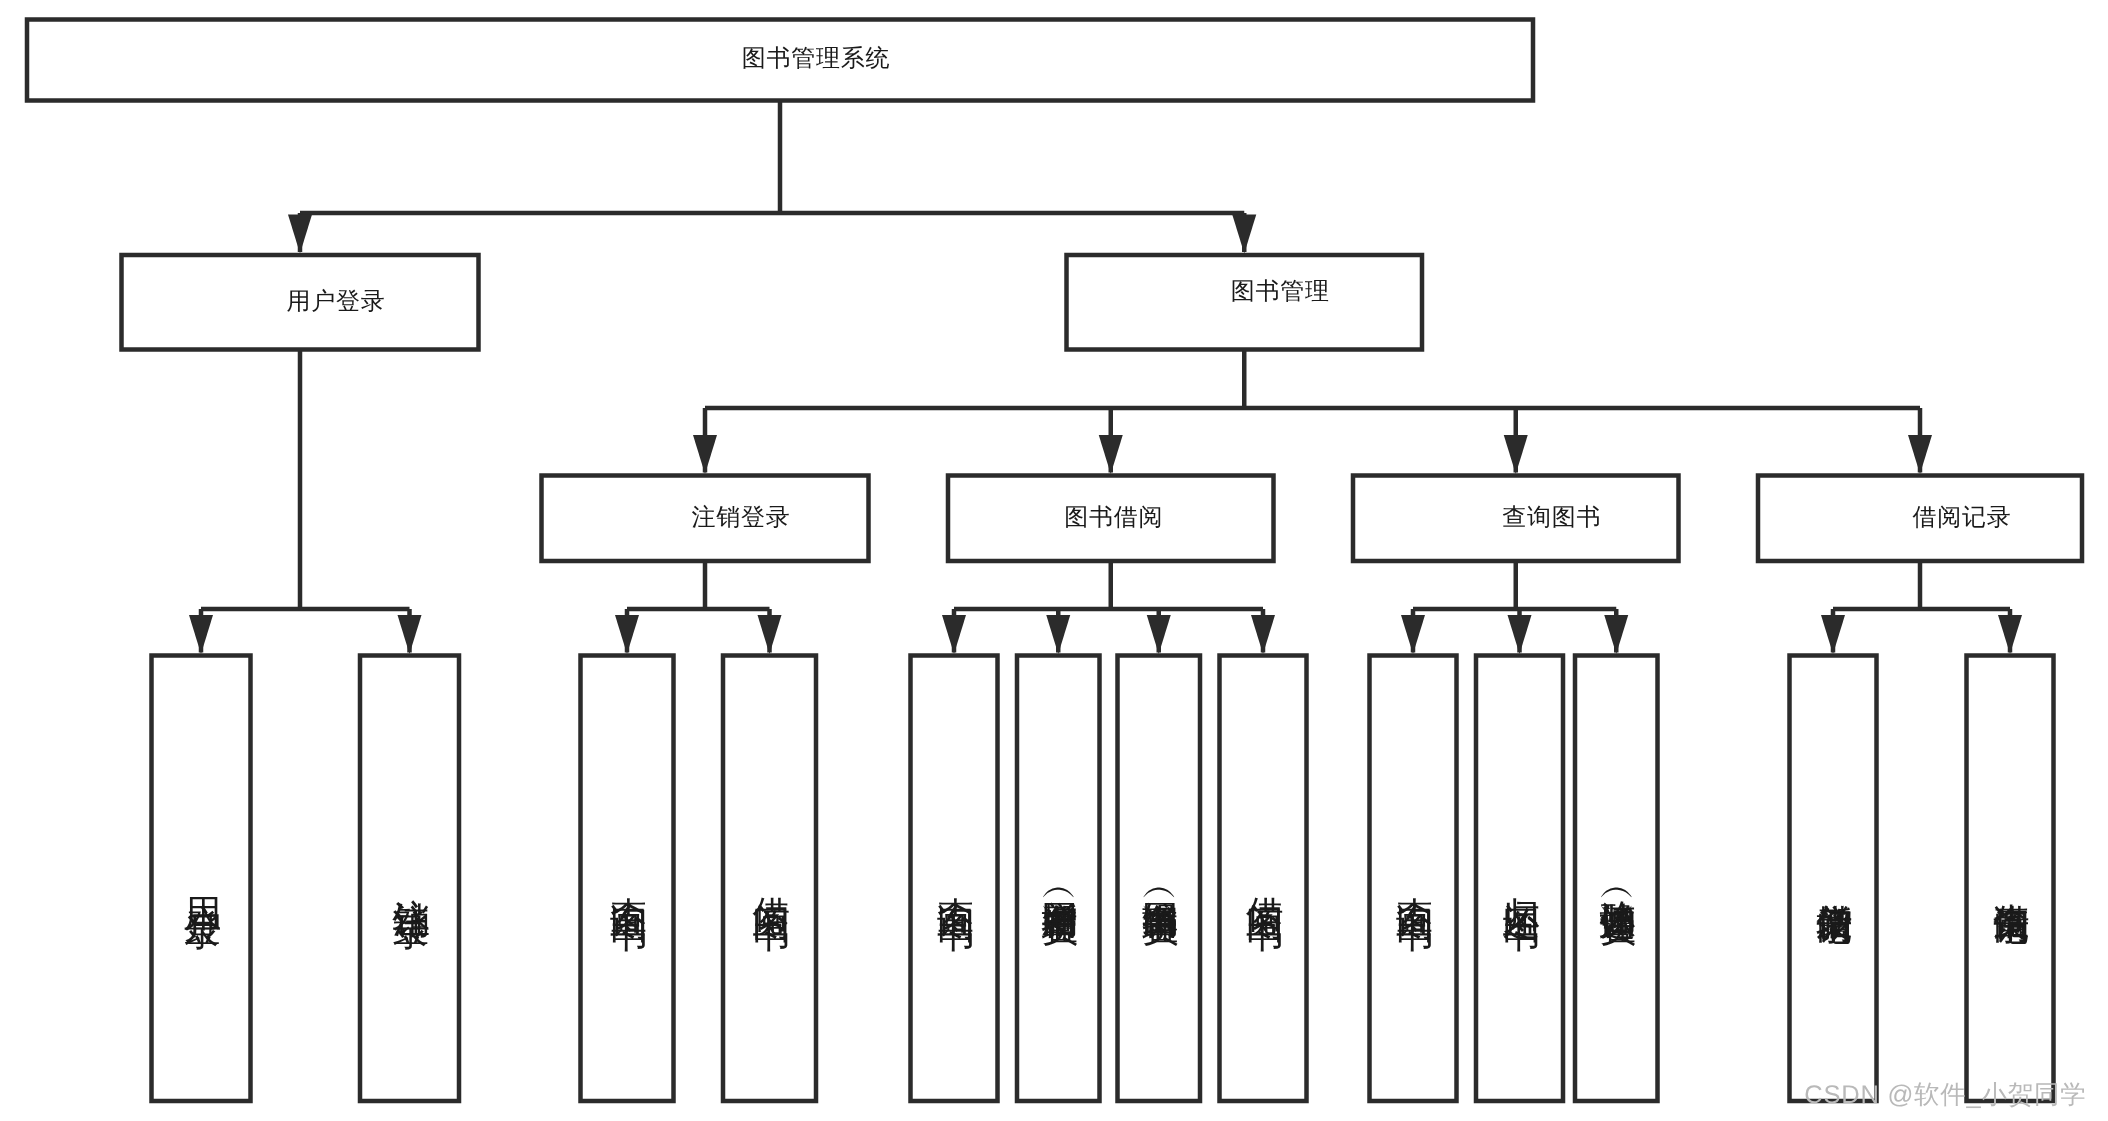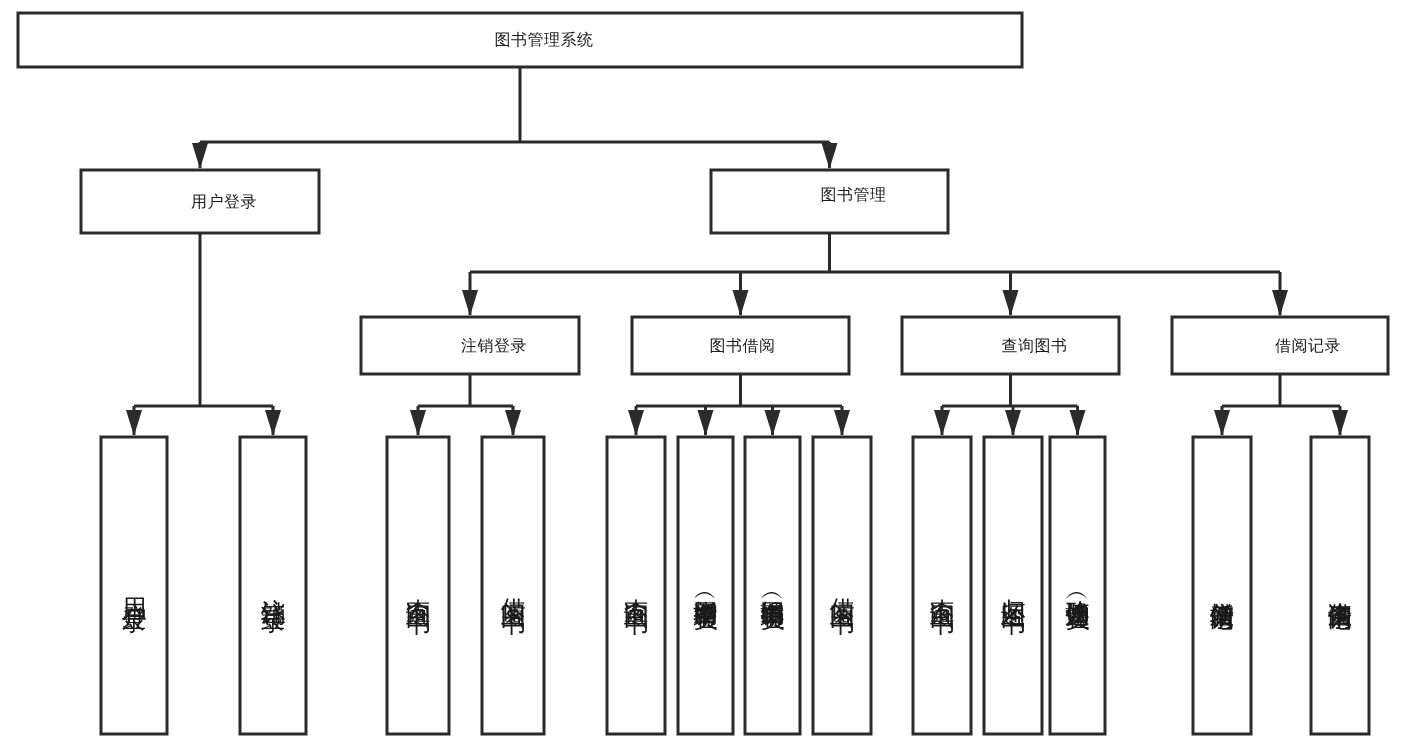--- a/index.html
+++ b/index.html
@@ -174,13 +174,14 @@
       <div class="node-label vert" style="left: 607px; top: 437px; width: 58px; height: 297px;">查询图书</div>
       <div class="node-label vert compact" style="left: 678px; top: 437px; width: 55px; height: 297px;">新增图书（管理员）</div>
       <div class="node-label vert compact" style="left: 745px; top: 437px; width: 55px; height: 297px;">编辑图书（管理员）</div>
       <div class="node-label vert" style="left: 813px; top: 437px; width: 58px; height: 297px;">借阅图书</div>
       <div class="node-label vert" style="left: 913px; top: 437px; width: 58px; height: 297px;">查询图书</div>
       <div class="node-label vert" style="left: 984px; top: 437px; width: 58px; height: 297px;">归还图书</div>
       <div class="node-label vert compact" style="left: 1050px; top: 437px; width: 55px; height: 297px;">确认归还（管理员）</div>
       <div class="node-label vert compact" style="left: 1193px; top: 437px; width: 58px; height: 297px;">新增借阅记录</div>
       <div class="node-label vert compact" style="left: 1311px; top: 437px; width: 58px; height: 297px;">查询借阅记录</div>
     </div>
+  <div class="watermark">CSDN @软件_小贺同学</div>
 </div>
 
 </body></html>

